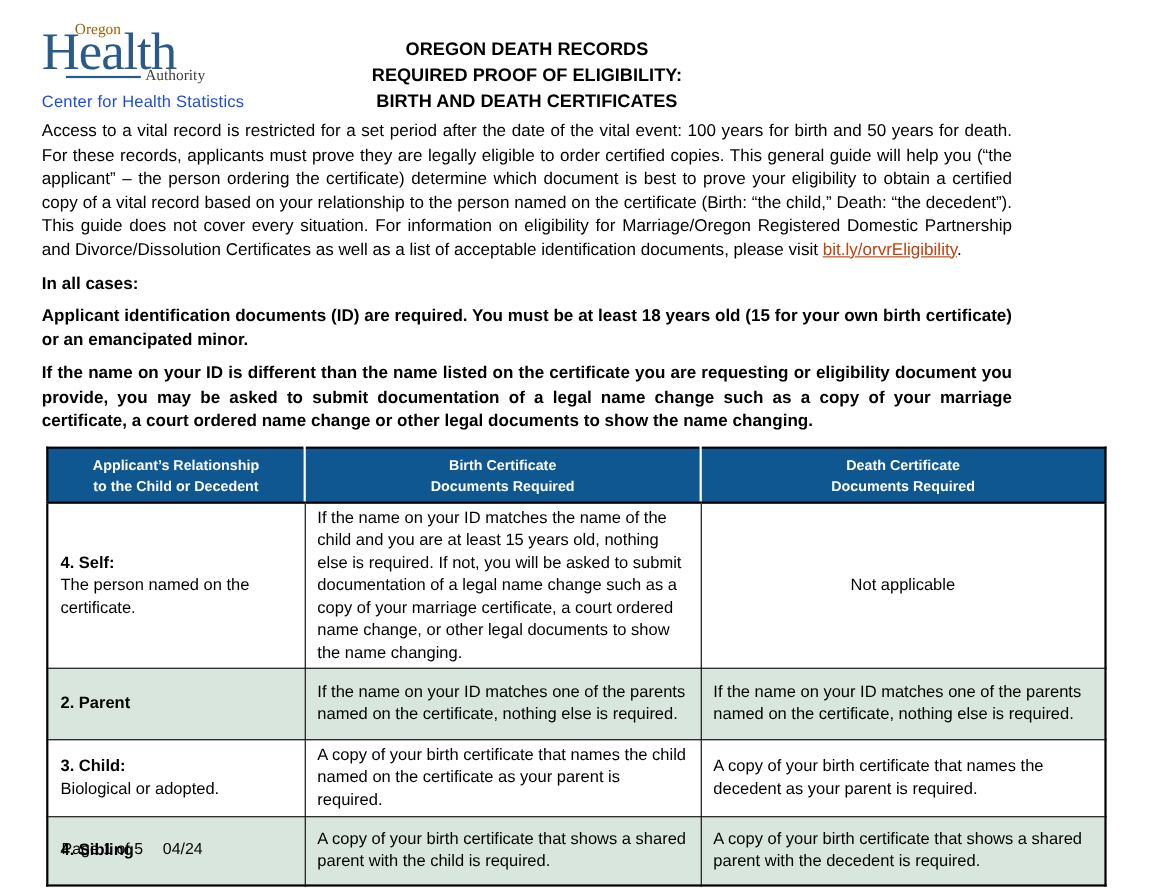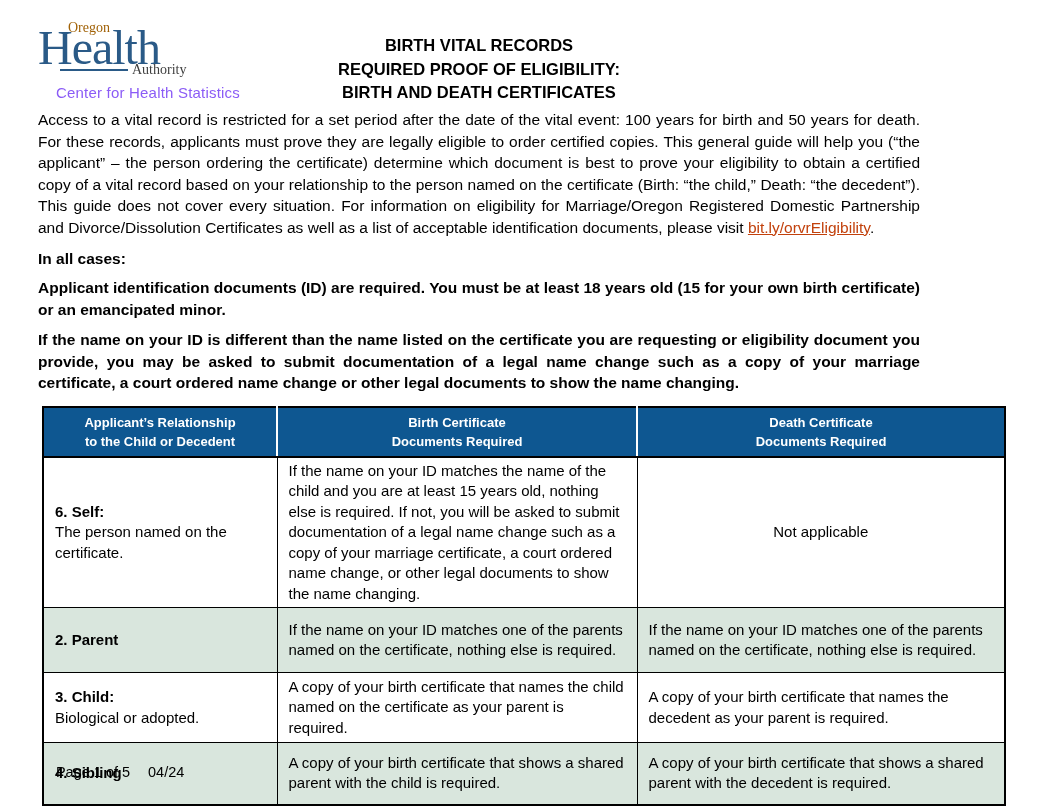--- a/index.html
+++ b/index.html
@@ -26,21 +26,21 @@
     position: absolute; left: 30px; top: -4px;
     font-family: "Liberation Serif", serif;
     font-size: 14px; color: #a16207; letter-spacing: 0;
   }
   .logo-authority-row { position: absolute; left: 22px; top: 38px; display: flex; align-items: center; }
   .logo-line { display: inline-block; width: 68px; height: 2px; background: #2A5A87; }
   .logo-authority {
     font-family: Liberation Serif, serif;
     font-size: 14px; color: #404040; margin-left: 4px;
   }
-  .logo-center { font-size: 15px; color: #8b5cf6; margin-top: 4px; letter-spacing: 0.2px; text-align: center; }
+  .logo-center { font-size: 15px; color: #1d4ed8; margin-top: 4px; letter-spacing: 0.2px; }
 
   .doc-title {
     text-align: center; font-weight: bold;
     font-size: 16.5px; line-height: 23.5px;
     padding-top: 34px;
   }
 
   
   .content { margin: 0 38px; }
   .intro {
@@ -105,21 +105,21 @@
         <div class="logo-health">Health</div>
         <span class="logo-oregon">Oregon</span>
         <div class="logo-authority-row">
           <span class="logo-line"></span>
           <span class="logo-authority">Authority</span>
         </div>
       </div>
       <div class="logo-center">Center for Health Statistics</div>
     </div>
     <div class="doc-title">
-      <div>BIRTH VITAL RECORDS</div>
+      <div>OREGON DEATH RECORDS</div>
       <div>REQUIRED PROOF OF ELIGIBILITY:</div>
       <div>BIRTH AND DEATH CERTIFICATES</div>
     </div>
   </div>
 
   <div class="content">
 
     <p class="intro"><span>Access to a vital record is restricted for a set period after the date of the vital event: 100 years for birth and 50 years for death. For these records, applicants must prove they are legally eligible to order certified copies. This general guide will help you (“the applicant” – the person ordering the certificate) determine which document is best to prove your eligibility to obtain a certified copy of a vital record based on your relationship to the person named on the certificate (Birth: “the child,” Death: “the decedent”). This guide does not cover every situation. For information on eligibility for Marriage/Oregon Registered Domestic Partnership and Divorce/Dissolution Certificates as well as a list of acceptable identification documents, please visit </span><a class="link">bit.ly/orvrEligibility</a><span>.</span></p>
 
     <p class="in-all-cases">In all cases:</p>
@@ -144,21 +144,21 @@
           </th>
           <th>
             <div>Death Certificate</div>
             <div>Documents Required</div>
           </th>
         </tr>
       </thead>
       <tbody>
         <tr class="r1">
           <td>
-            <div class="rel-bold">6. Self:</div>
+            <div class="rel-bold">4. Self:</div>
             <div>The person named on the certificate.</div>
           </td>
           <td>If the name on your ID matches the name of the child and you are at least 15 years old, nothing else is required. If not, you will be asked to submit documentation of a legal name change such as a copy of your marriage certificate, a court ordered name change, or other legal documents to show the name changing.</td>
           <td class="na-cell">Not applicable</td>
         </tr>
         <tr class="r2 shaded">
           <td>
             <div class="rel-bold">2. Parent</div>
             <div></div>
           </td>

